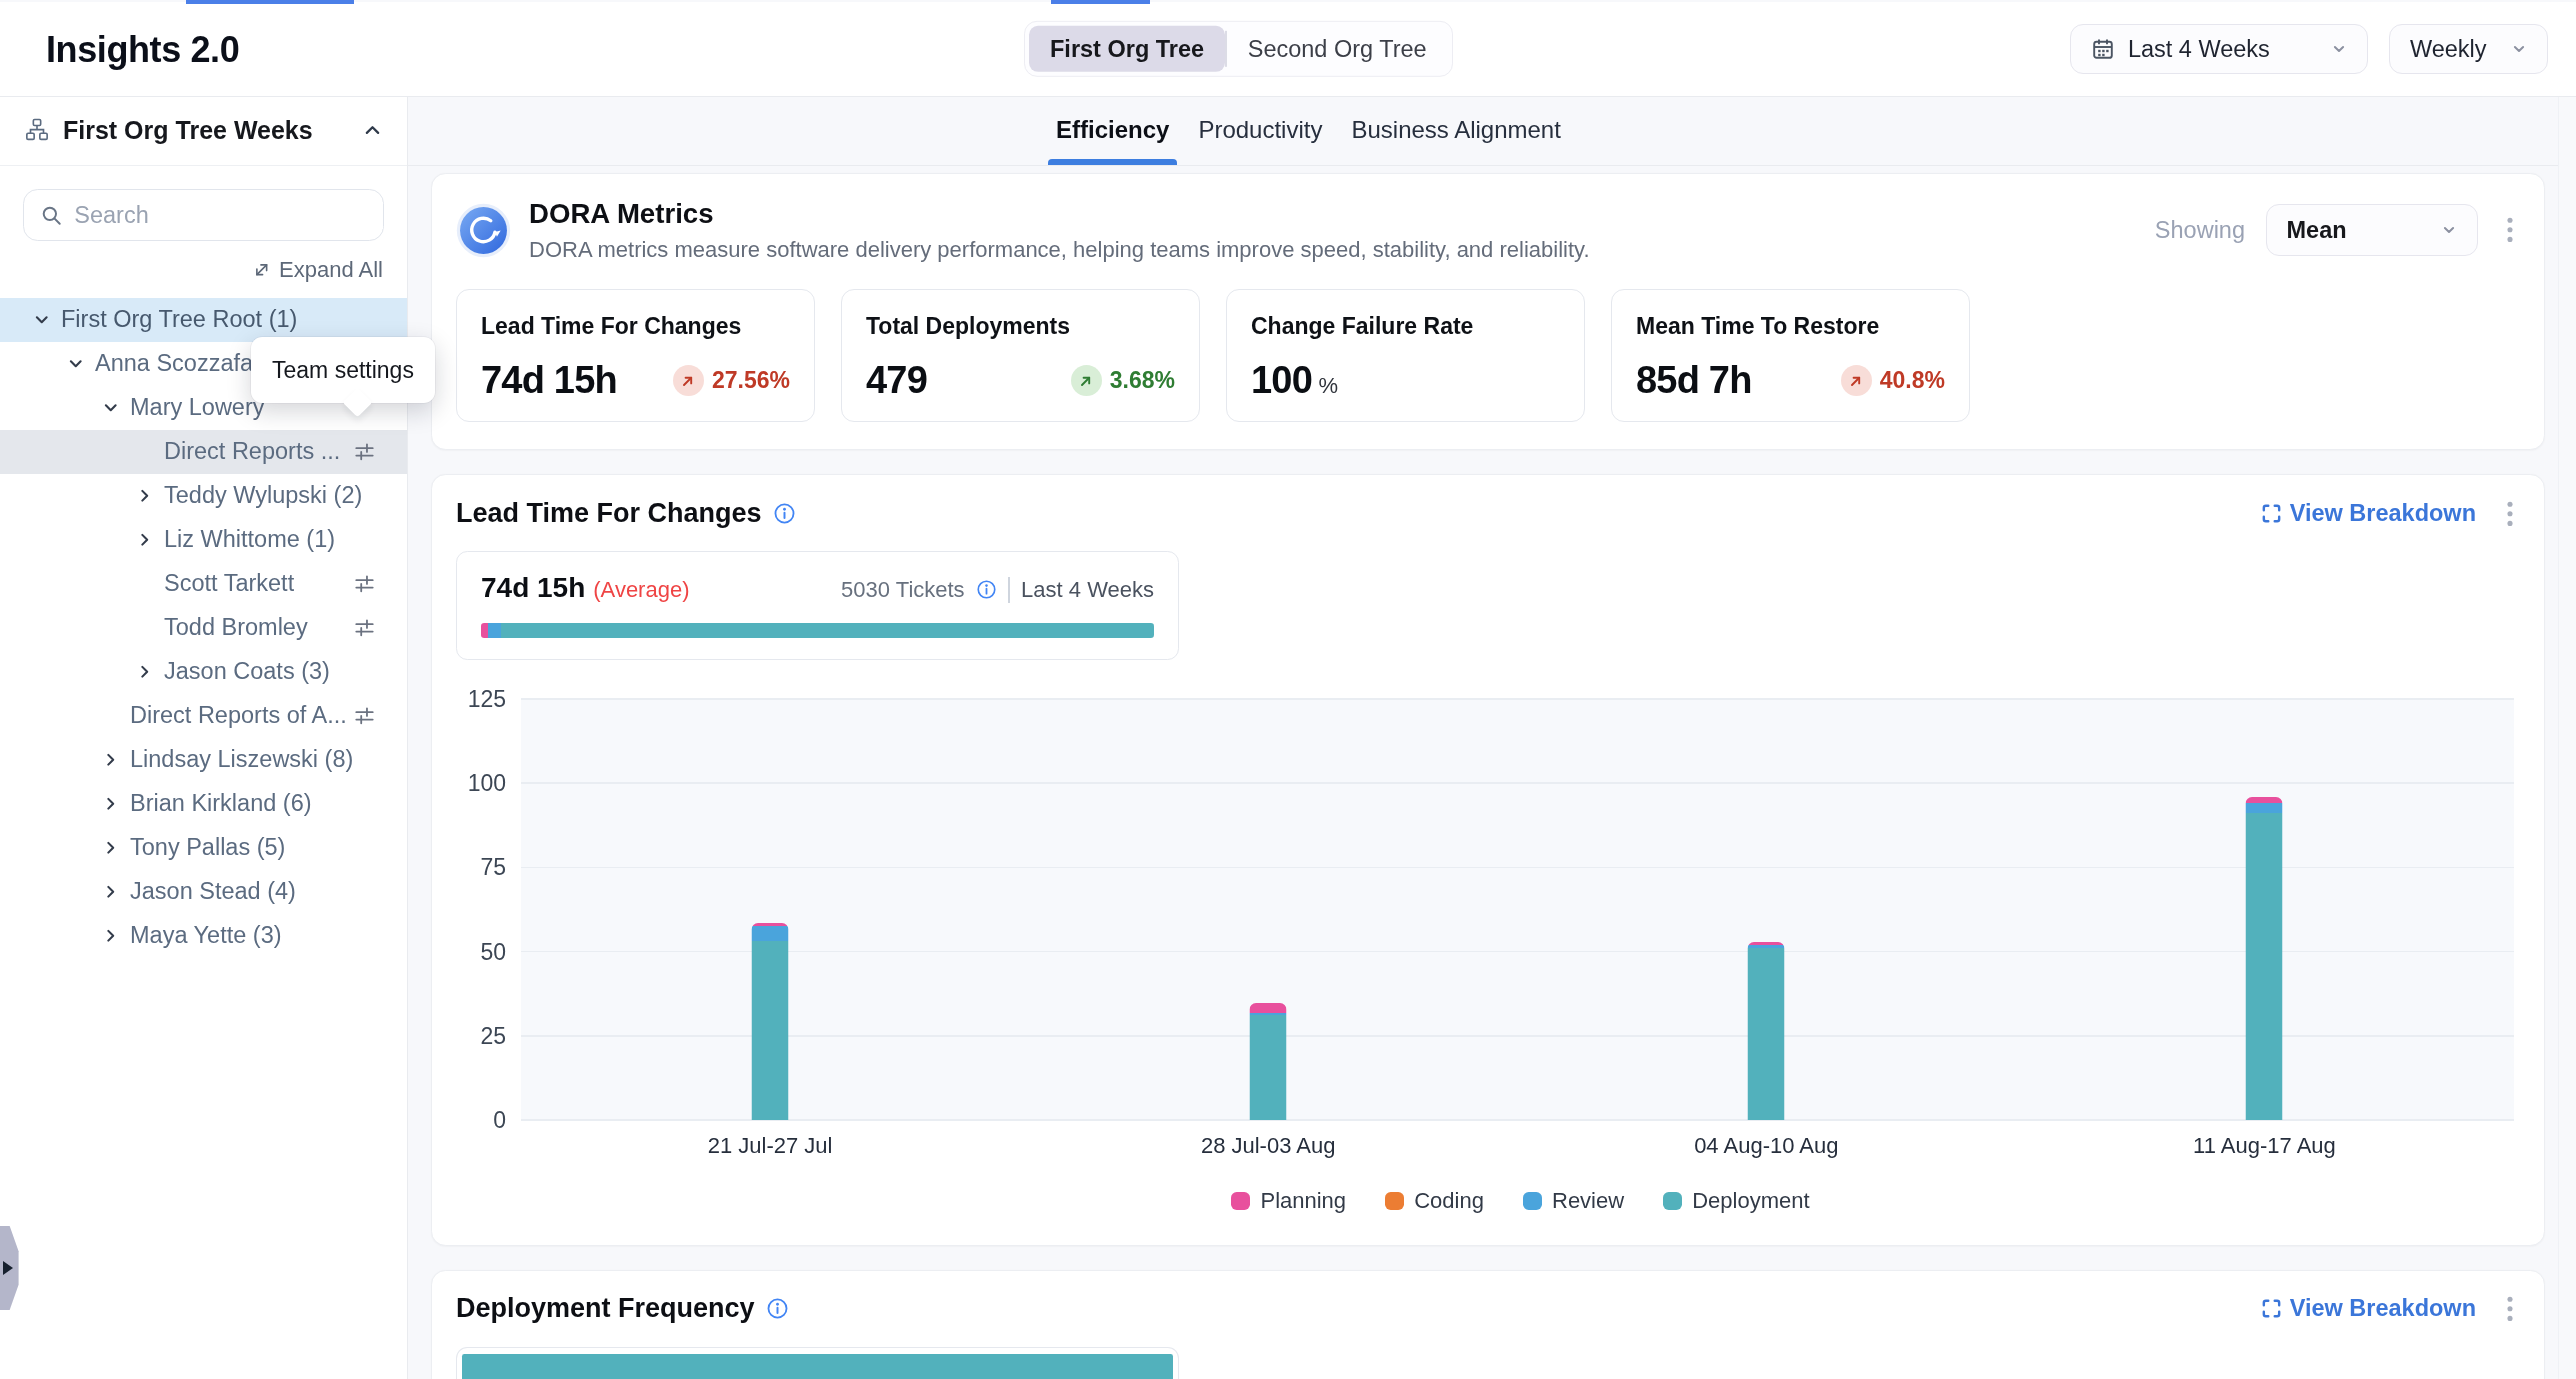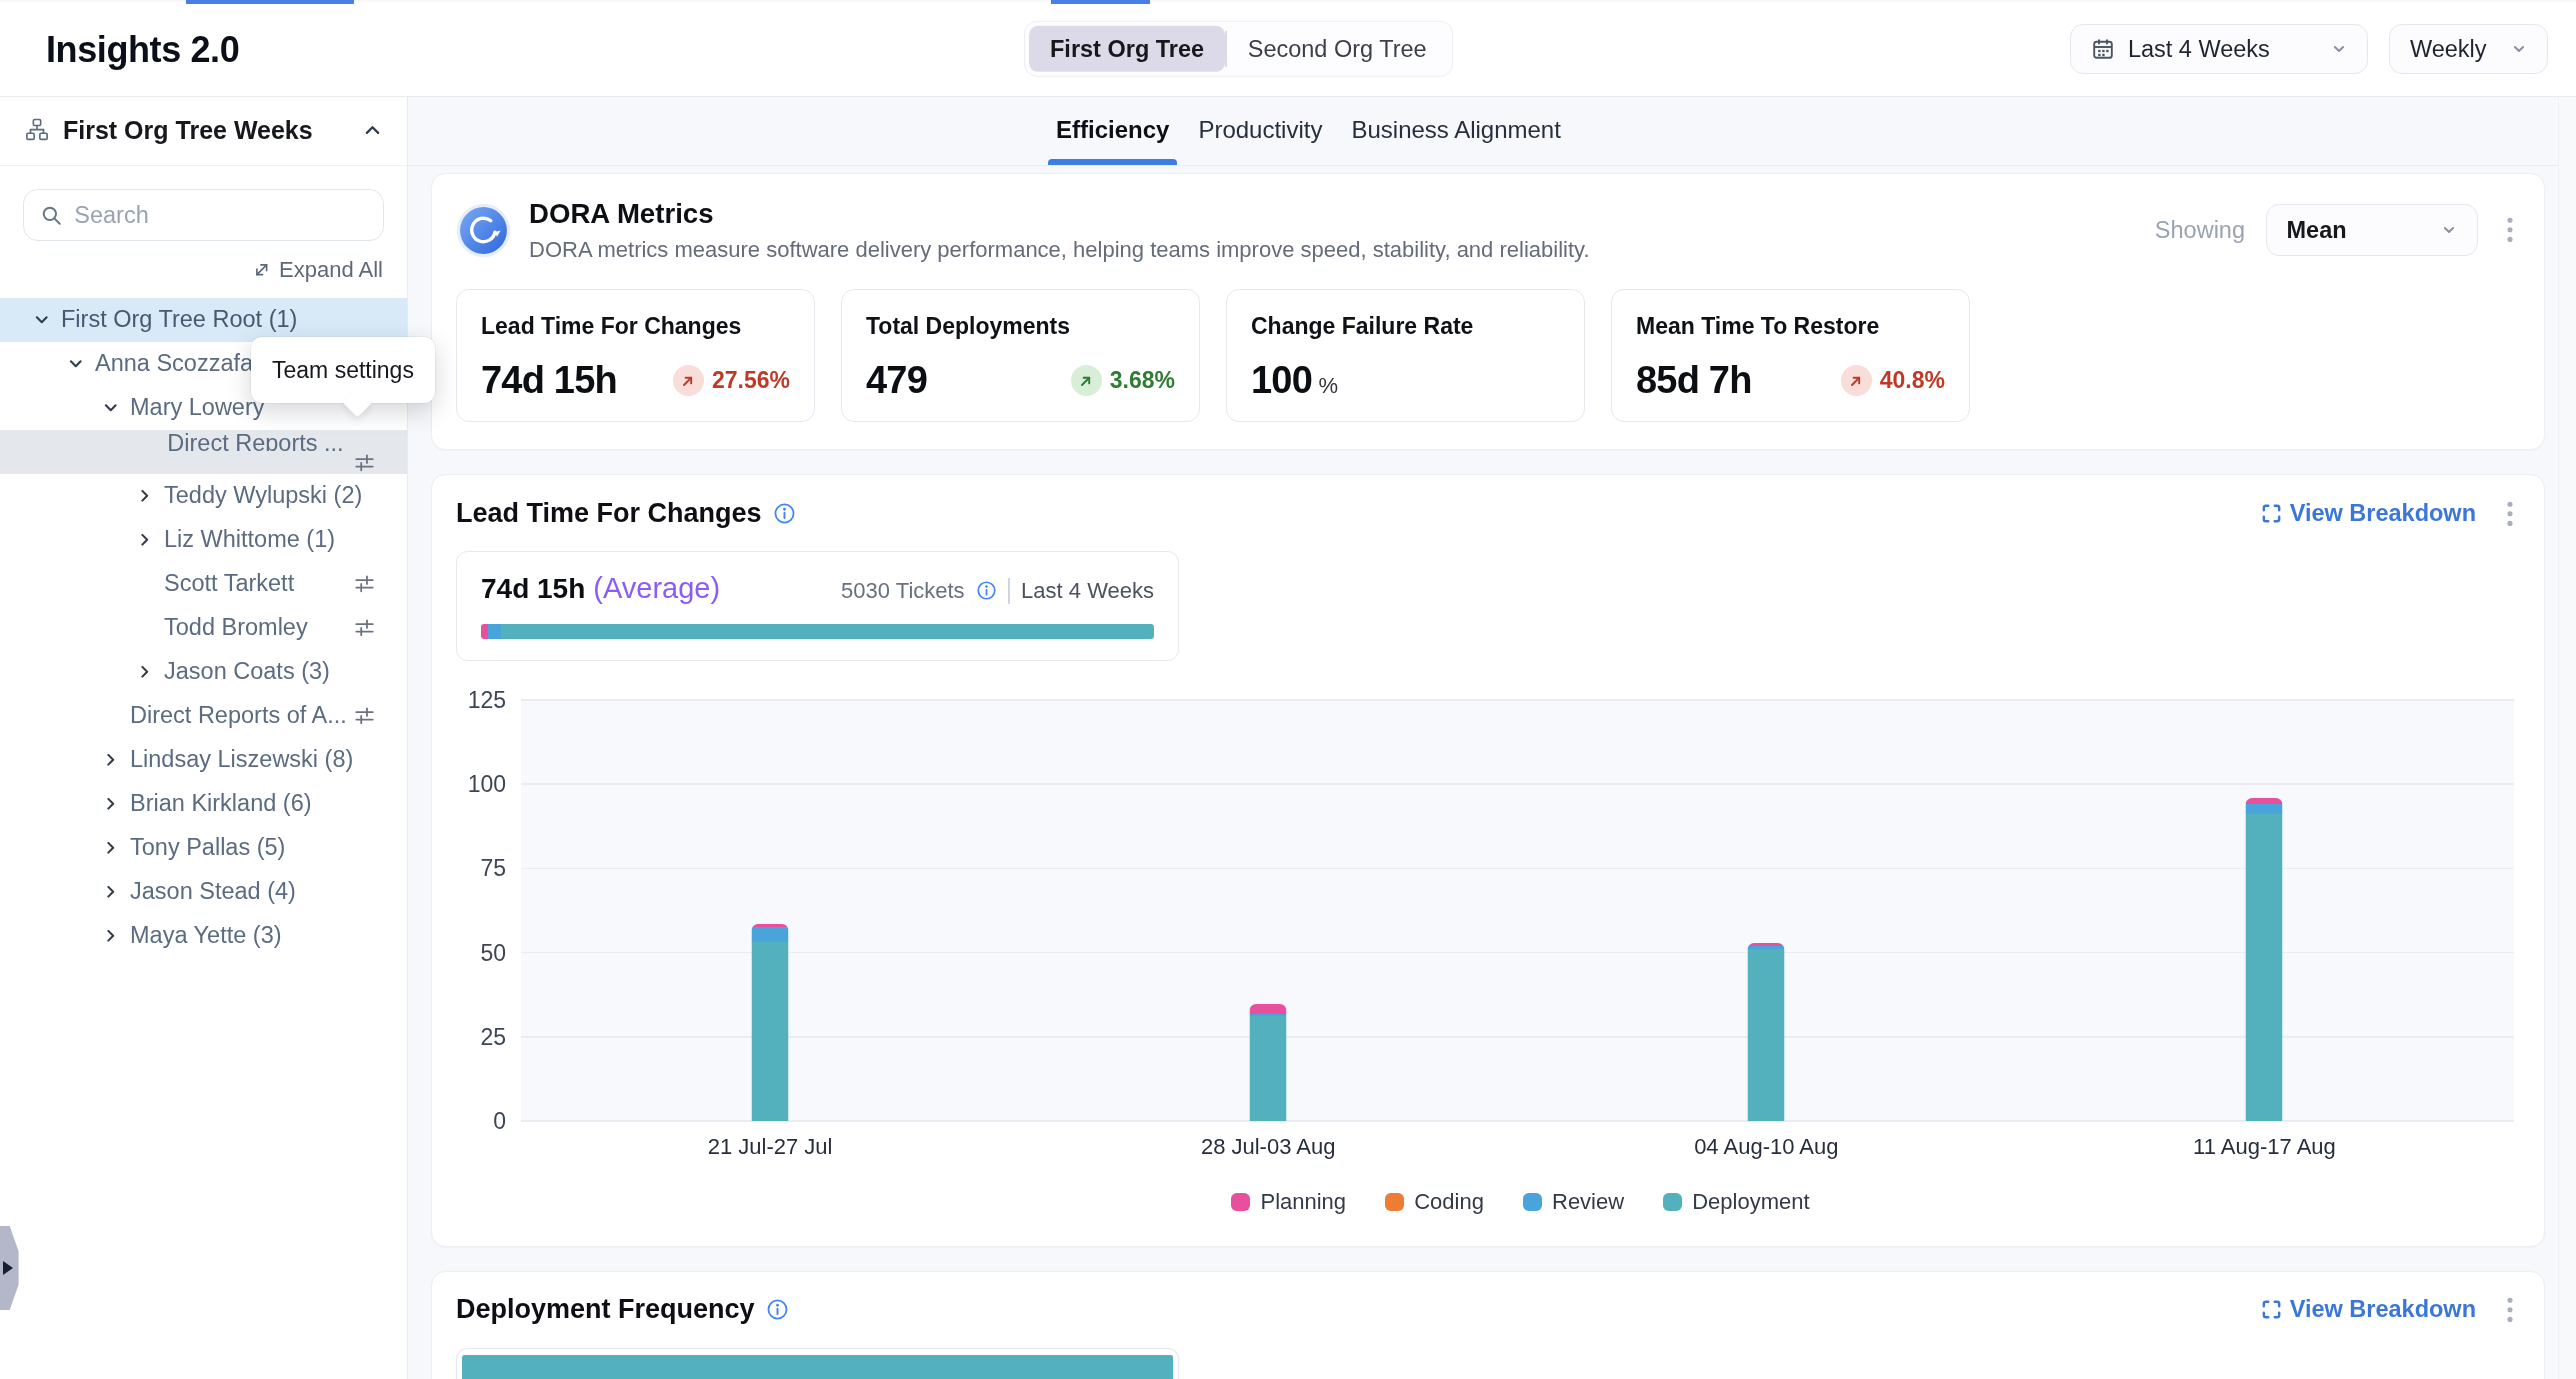--- a/index.html
+++ b/index.html
@@ -43,21 +43,21 @@
   .search { margin:23px 23px 0 23px; height:52px; border:1.6px solid #e1e5ec; border-radius:14.6px;
             display:flex; align-items:center; padding:0 16px; gap:11.3px; background:#fff; }
   .search input { border:none; outline:none; flex:1; font-family:inherit; font-size:23.5px; color:#334155; }
   .search input::placeholder { color:#9aa3b2; }
   .expand-row { display:flex; justify-content:flex-end; padding:16px 24px 0 0; }
   .expand-all { display:flex; align-items:center; gap:7.3px; font-size:22px; color:#5d6878; cursor:pointer; }
   .tree { margin-top:14.6px; }
   .trow { height:44px; display:flex; align-items:center; font-size:23.5px; color:#5b6b80;
           padding-right:31px; cursor:pointer; }
   .trow.selected { background:var(--selected_row,#d8eaf8); color:#47596e; }
-  .trow.hovered { background:var(--hover_row,#e4e7ec);flex-direction:column; }
+  .trow.hovered { background:var(--hover_row,#e4e7ec); }
   .chev { width:29px; flex-shrink:0; display:flex; align-items:center; }
   .tlabel { white-space:nowrap; overflow:hidden; }
   .tsettings { margin-left:auto; display:flex; align-items:center; }
 
   
   .tooltip { position:absolute; left:251px; top:337px; height:66px; z-index:40;
              background:#ffffff; border-radius:11.3px; padding:0 21px; display:flex; align-items:center;
              font-size:23px; color:#15181e;
              box-shadow:0 8px 24px rgba(16,24,40,.18), 0 0 0 0.8px rgba(16,24,40,.05); }
   .tooltip::after { content:""; position:absolute; left:96px; bottom:-9.7px; width:21px; height:21px;
@@ -112,21 +112,21 @@
   .sechead .info { margin-left:11.3px; display:flex; align-items:center; }
   .secright { margin-left:auto; display:flex; align-items:center; gap:23px; }
   .vb-link { display:flex; align-items:center; gap:8px; font-size:23.5px; font-weight:700;
              color:var(--accent_blue,#3b76d9); cursor:pointer; }
 
   
   .sumbox { margin-top:21px; width:723px; border:1.6px solid #e5e8ee; border-radius:11.3px;
             padding:19.5px 24px 21px; }
   .sumtop { display:flex; align-items:baseline; }
   .sum-value { font-size:28px; font-weight:700; color:#0b0e13; }
-  .sum-qual { font-size:29px; color:#8b5cf6; margin-left:8px; }
+  .sum-qual { font-size:22px; color:#ef4444; margin-left:8px; }
   .sumright { margin-left:auto; display:flex; align-items:flex-end; gap:11.3px; }
   .sum-tickets { font-size:22px; color:#67707e; }
   .vdiv { width:1.6px; height:26px; background:#cfd5de; }
   .sum-period { font-size:22px; color:#4a525f; }
   .sumbar { margin-top:19.5px; height:14.6px; border-radius:3.2px; overflow:hidden; display:flex; }
   .sumbar > div { height:100%; }
 
   
   .chart { margin-top:39px; }
   .plot { position:relative; height:421px; margin-left:65px; margin-right:6.5px; background:#f7f9fc; }

